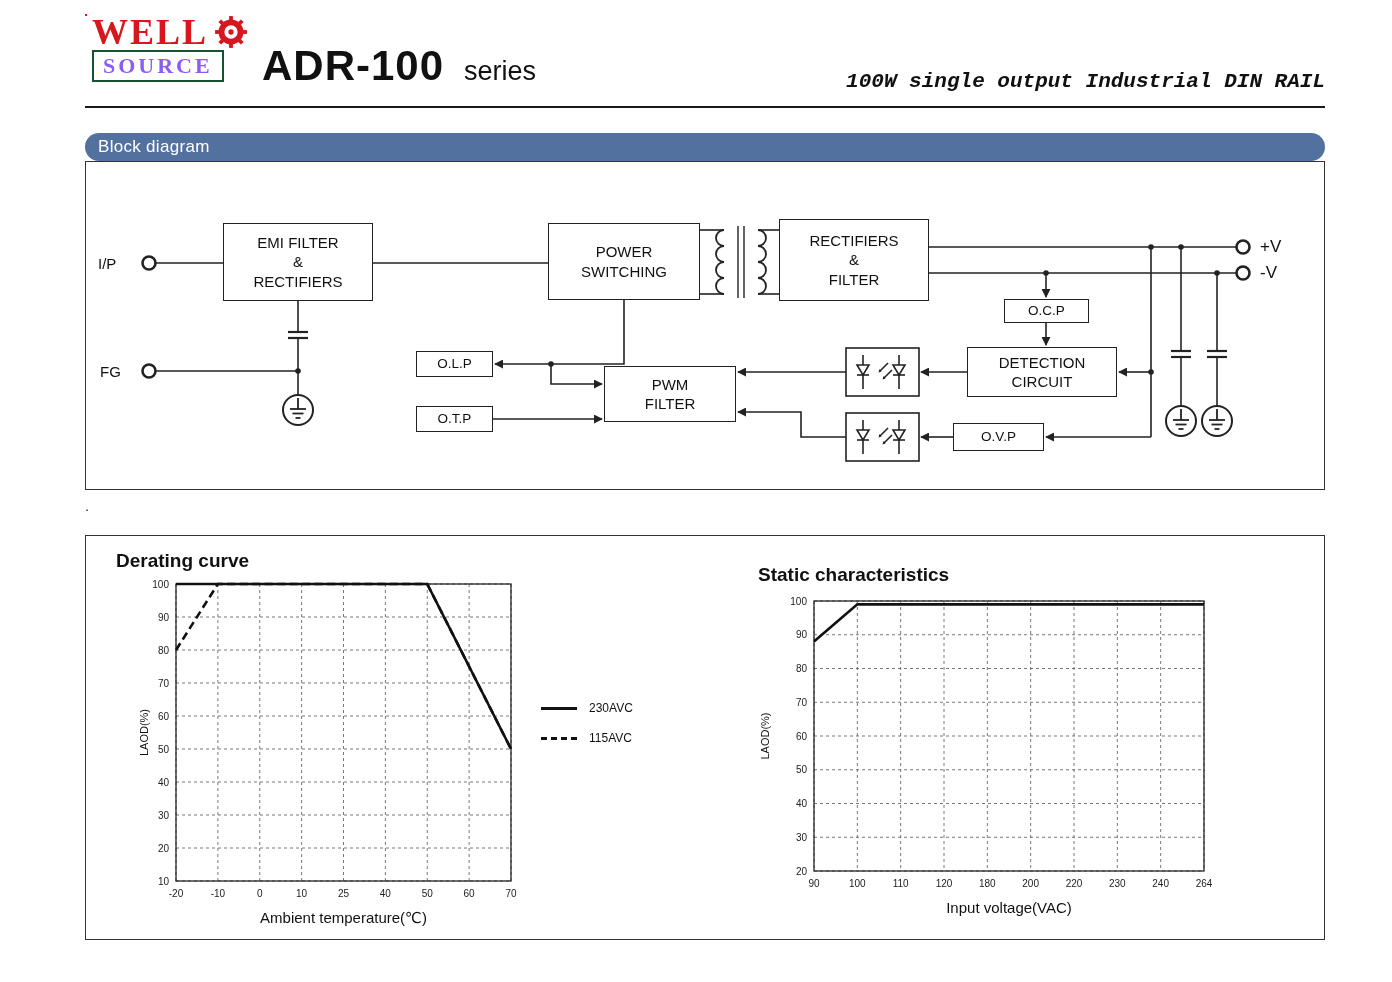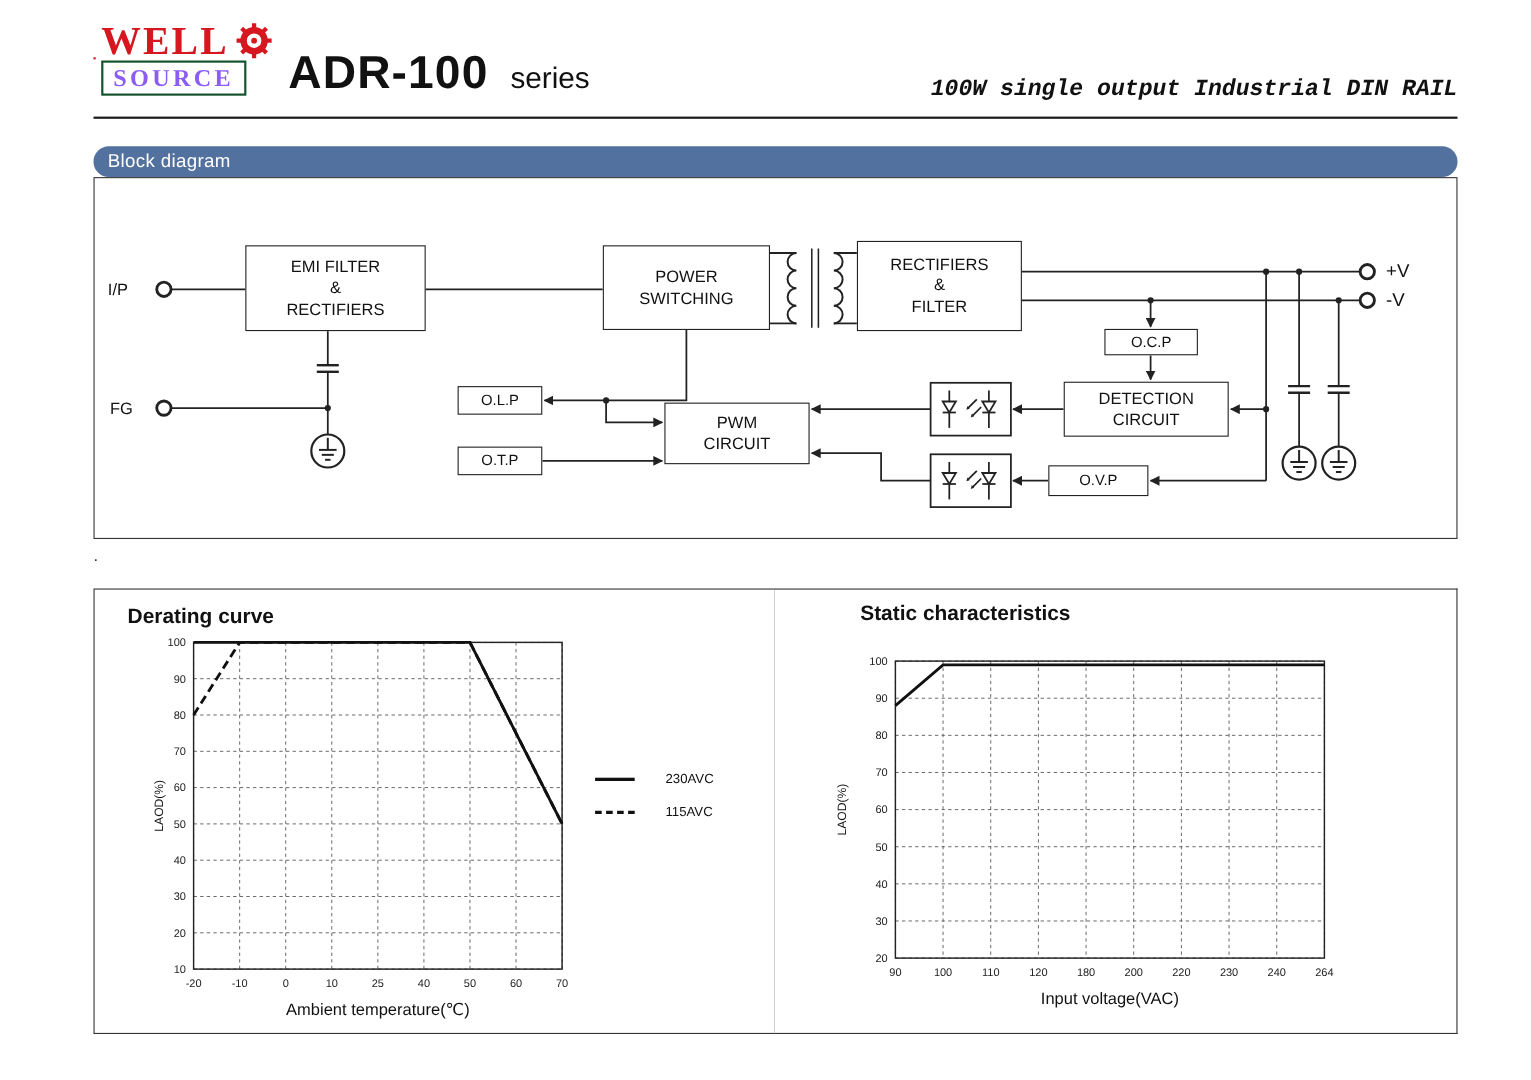--- a/index.html
+++ b/index.html
@@ -1,21 +1,21 @@
 <!DOCTYPE html>
 <html><head>
 <meta charset="utf-8">
 <style>
   html,body{margin:0;padding:0;background:#fff;}
   .page{position:relative;width:1392px;height:982px;background:#fff;overflow:hidden;
         font-family:"Liberation Sans","DejaVu Sans",sans-serif;color:#111;}
   svg{font-family:inherit;}
 
   
-  .logo{position:absolute;left:85px;top:14px;width:162px;height:78px;display:flex;align-items:center;}
+  .logo{position:absolute;left:85px;top:14px;width:162px;height:78px;display:flex;align-items:flex-start;}
   .logo-barcode{width:11px;background:repeating-linear-gradient(90deg,#d6171f 0,#d6171f 2px,#fff 2px,#fff 4px);margin-right:5px;border:1px solid #d6171f;}
   .logo-main{display:flex;flex-direction:column;justify-content:space-between;}
   .logo-row1{display:flex;align-items:center;gap:6px;}
   .logo-well{font-family:"Liberation Serif","DejaVu Serif",serif;font-weight:bold;font-size:36px;line-height:1;color:#d6171f;letter-spacing:2px;}
   .logo-source-box{border:2px solid #14532d;align-self:flex-start;padding:0 9px;font-family:"Liberation Serif","DejaVu Serif",serif;
                    font-weight:bold;font-size:22px;line-height:1.25;color:#8b5cf6;letter-spacing:3px;}
   .title-row{position:absolute;left:262px;top:42px;display:flex;align-items:baseline;gap:20px;}
   .model{font-size:42px;font-weight:bold;letter-spacing:1px;}
   .series{font-size:27px;}
   .subtitle{position:absolute;right:67px;top:70px;font-family:Liberation Mono, monospace;
@@ -35,21 +35,21 @@
 
   .stray{position:absolute;left:85px;top:497px;font-size:15px;color:#333;}
 
   
   .chart-panel{position:absolute;top:535px;height:405px;border:1.3px solid #333;box-sizing:border-box;background:#fff;}
   #panel-left{left:85px;width:620px;}
   #panel-right{left:704px;width:621px;border-left:none;}
   .chart-title{position:absolute;font-weight:bold;font-size:19px;color:#111;}
   .chart-svg{position:absolute;left:0;top:0;}
   .legend{position:absolute;left:455px;top:165px;display:flex;flex-direction:column;gap:16px;}
-  .legend-row{display:flex;align-items:center;gap:28px;font-size:12px;color:#111;text-align:center;}
+  .legend-row{display:flex;align-items:center;gap:12px;font-size:12px;color:#111;text-align:center;}
   .sample{width:36px;height:0;border-top:3px solid #111;display:inline-block;}
   .sample.dashed{border-top-style:dashed;}
 </style>
 </head>
 <body>
 
 <div class="page">
 
   <div class="logo">
     <div class="logo-barcode"></div>
@@ -191,35 +191,35 @@
       <g>
         <rect x="760" y="186" width="73" height="48" fill="#fff" stroke="#222" stroke-width="1.6"></rect>
         <use href="#opto-sym" transform="translate(796,210)"></use>
       </g>
       <g>
         <rect x="760" y="251" width="73" height="48" fill="#fff" stroke="#222" stroke-width="1.6"></rect>
         <use href="#opto-sym" transform="translate(796,275)"></use>
       </g>
     </svg>
 
-    <div class="blk" style="left:137px;top:61px;width:164px;height:78px;">EMI FILTER
+    <div class="blk" style="left:137px;top:61px;width:150px;height:78px;">EMI FILTER
 &amp;
 RECTIFIERS</div>
     <div class="blk" style="left:462px;top:61px;width:152px;height:77px;">POWER
 SWITCHING</div>
     <div class="blk" style="left:693px;top:57px;width:150px;height:82px;">RECTIFIERS
 &amp;
 FILTER</div>
     <div class="blk small" style="left:918px;top:137px;width:85px;height:24px;">O.C.P</div>
     <div class="blk" style="left:881px;top:185px;width:150px;height:50px;">DETECTION
 CIRCUIT</div>
     <div class="blk small" style="left:330px;top:189px;width:77px;height:26px;">O.L.P</div>
     <div class="blk small" style="left:330px;top:244px;width:77px;height:26px;">O.T.P</div>
     <div class="blk" style="left:518px;top:204px;width:132px;height:56px;">PWM
-CIRCUIT</div>
+FILTER</div>
     <div class="blk small" style="left:867px;top:261px;width:91px;height:28px;">O.V.P</div>
 
     <div class="term-label" style="left:12px;top:93px;">I/P</div>
     <div class="term-label" style="left:14px;top:201px;text-align:center;">FG</div>
     <div class="term-label out" style="left:1174px;top:75px;">+V</div>
     <div class="term-label out" style="left:1174px;top:101px;">-V</div>
   </div>
 
   <div class="stray">.</div>
 
@@ -280,21 +280,21 @@
         <span>230AVC</span>
       </div>
       <div class="legend-row">
         <span class="sample dashed"></span>
         <span>115AVC</span>
       </div>
     </div>
   </div>
 
   <div class="chart-panel" id="panel-right">
-    <div class="chart-title" style="left:54px;top:12px;margin-left:24px;">Static characteristics</div>
+    <div class="chart-title" style="left:54px;top:28px;">Static characteristics</div>
     <svg class="chart-svg" id="chart1" width="619" height="401" viewBox="0 0 619 401">
         <g stroke="#555" stroke-width="0.8" stroke-dasharray="3,3">
           <line x1="110" y1="335" x2="500" y2="335"></line>
           <line x1="110" y1="301.25" x2="500" y2="301.25"></line>
           <line x1="110" y1="267.5" x2="500" y2="267.5"></line>
           <line x1="110" y1="233.75" x2="500" y2="233.75"></line>
           <line x1="110" y1="200" x2="500" y2="200"></line>
           <line x1="110" y1="166.25" x2="500" y2="166.25"></line>
           <line x1="110" y1="132.5" x2="500" y2="132.5"></line>
           <line x1="110" y1="98.75" x2="500" y2="98.75"></line>

